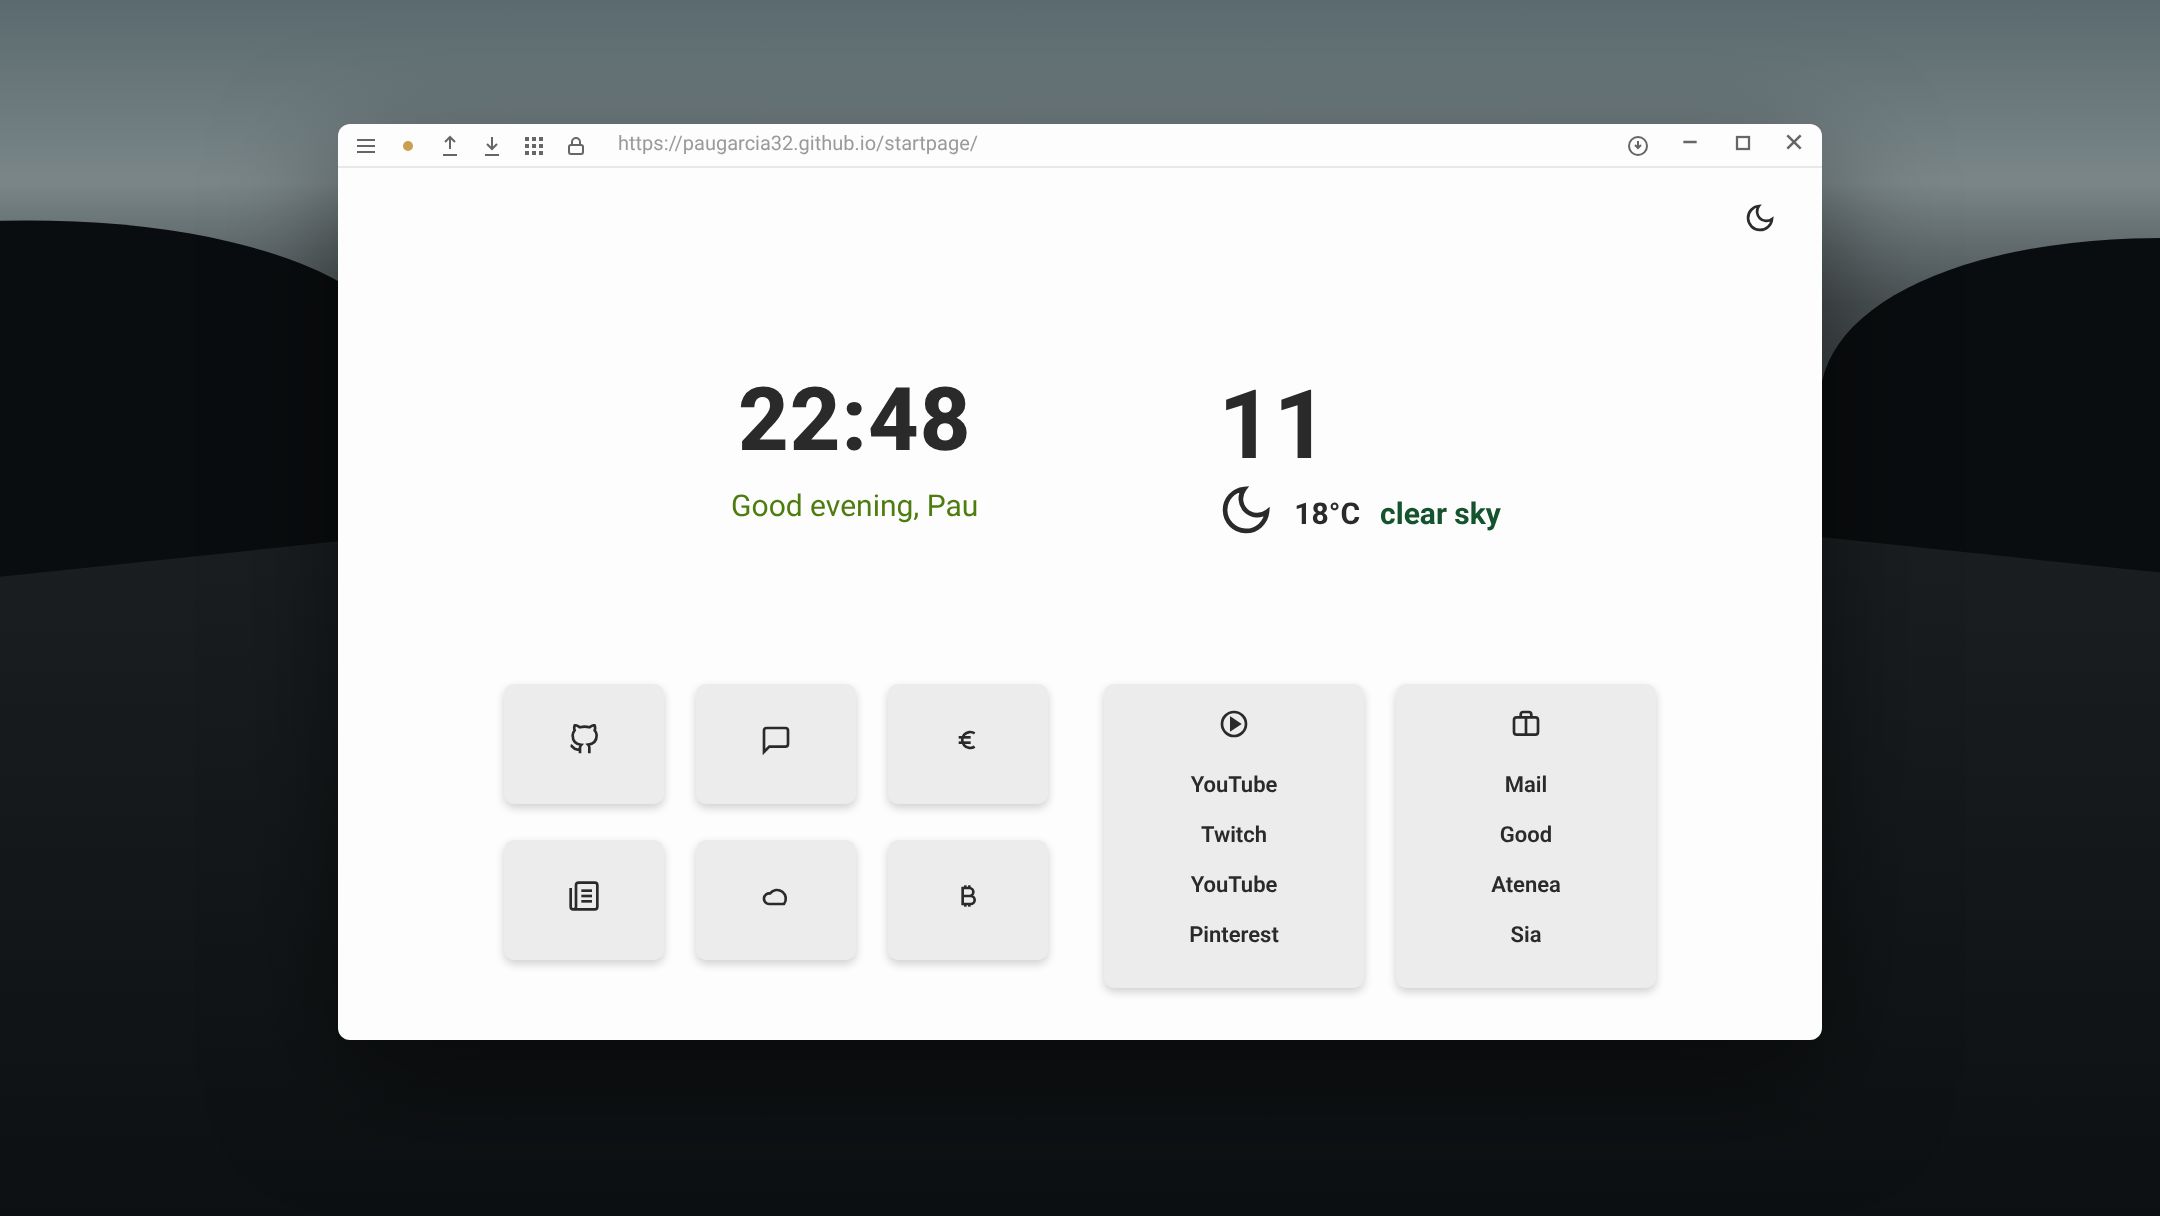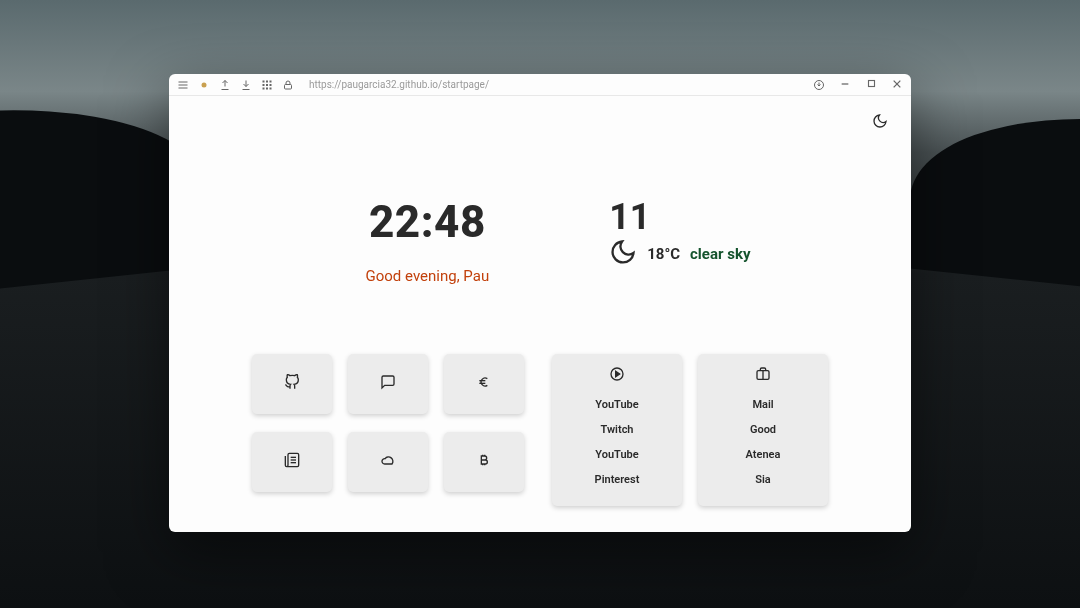--- a/index.html
+++ b/index.html
@@ -11,21 +11,21 @@
   
   .hill-left {
     position: absolute; left: -50px; top: 100px; width: 260px; height: 180px;
     background: #0a0d0f; border-radius: 0 100% 0 0 / 0 60% 0 0; transform: skewY(-6deg);
   }
   .hill-right {
     position: absolute; right: -50px; top: 110px; width: 220px; height: 170px;
     background: #0a0d0f; border-radius: 100% 0 0 0 / 60% 0 0 0; transform: skewY(6deg);
   }
   .window {
-    position: absolute; left: 169px; top: 74px; width: 742px; height: 458px;
+    position: absolute; left: 169px; top: 62px; width: 742px; height: 458px;
     background: #fdfdfd; border-radius: 6px; box-shadow: 0 20px 60px rgba(0,0,0,0.5);
     display: flex; flex-direction: column;
   }
   .titlebar {
     height: 22px; display: flex; align-items: center; padding: 0 8px;
     border-bottom: 1px solid #e8e8e8; font-size: 10px; color: #888;
   }
   .titlebar .left { display: flex; align-items: center; gap: 9px; }
   .titlebar .tb-icon { width: 12px; height: 12px; display: flex; align-items: center; justify-content: center; color: #666; }
   .titlebar .tb-icon svg { width: 12px; height: 12px; }
@@ -38,25 +38,25 @@
     position: absolute; top: 14px; right: 20px; width: 22px; height: 22px; color: #2c2c2c;
     display: flex; align-items: center; justify-content: center; cursor: pointer;
   }
   .theme-toggle svg { width: 16px; height: 16px; }
   .hero {
     position: absolute; top: 100px; left: 0; right: 0;
     display: flex; justify-content: center; gap: 120px; padding-left: 36px;
   }
   .clock-block { display: flex; flex-direction: column; align-items: center; }
   .time { font-size: 44px; font-weight: 800; color: #2a2a2a; letter-spacing: 0.5px; }
-  .greeting { font-size: 15px; color: #c2410c; margin-top: 19px; }
+  .greeting { font-size: 15px; color: #4d7c0f; margin-top: 8px; }
   .date-block { display: flex; flex-direction: column; align-items: flex-start; }
   .date-row { display: flex; align-items: baseline; gap: 18px; }
   .month { font-size: 36px; font-weight: 700; color: #2a2a2a; }
-  .day { font-size: 36px; font-weight: 700; color: #2a2a2a; }
+  .day { font-size: 48px; font-weight: 700; color: #2a2a2a; }
   .weather-row { display: flex; align-items: center; gap: 10px; margin-top: 0; }
   .weather-row svg { width: 28px; height: 28px; color: #2a2a2a; }
   .temp { font-size: 15px; font-weight: 700; color: #2a2a2a; }
   .cond { font-size: 15px; color: #14532d; font-weight: bold; }
   .grid {
     position: absolute; bottom: 26px; left: 0; right: 0;
     display: flex; justify-content: center; gap: 28px;
   }
   .cluster-left { display: grid; grid-template-columns: repeat(3, 80px); grid-template-rows: repeat(2, 60px); gap: 18px 16px; }
   .cluster-right { display: grid; grid-template-columns: repeat(2, 130px); gap: 16px; }

